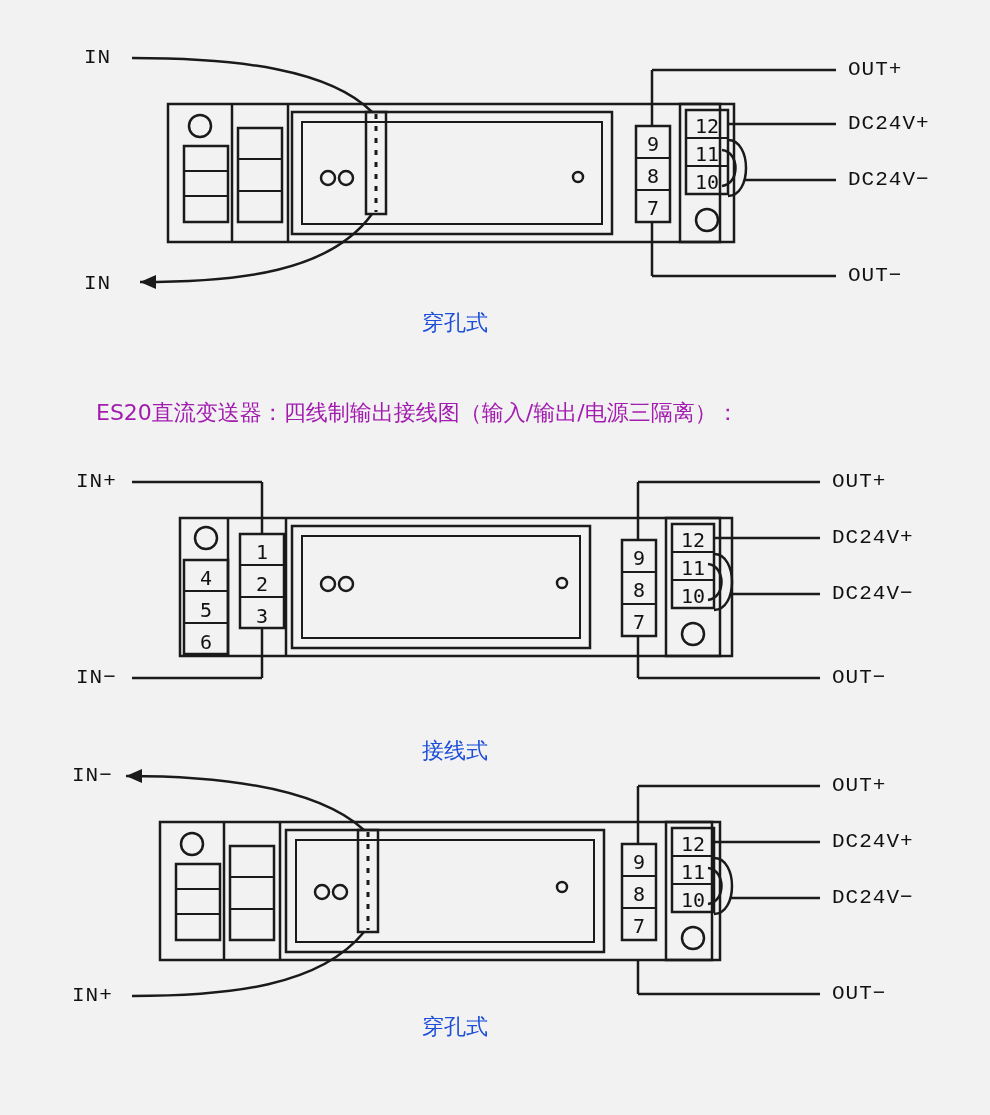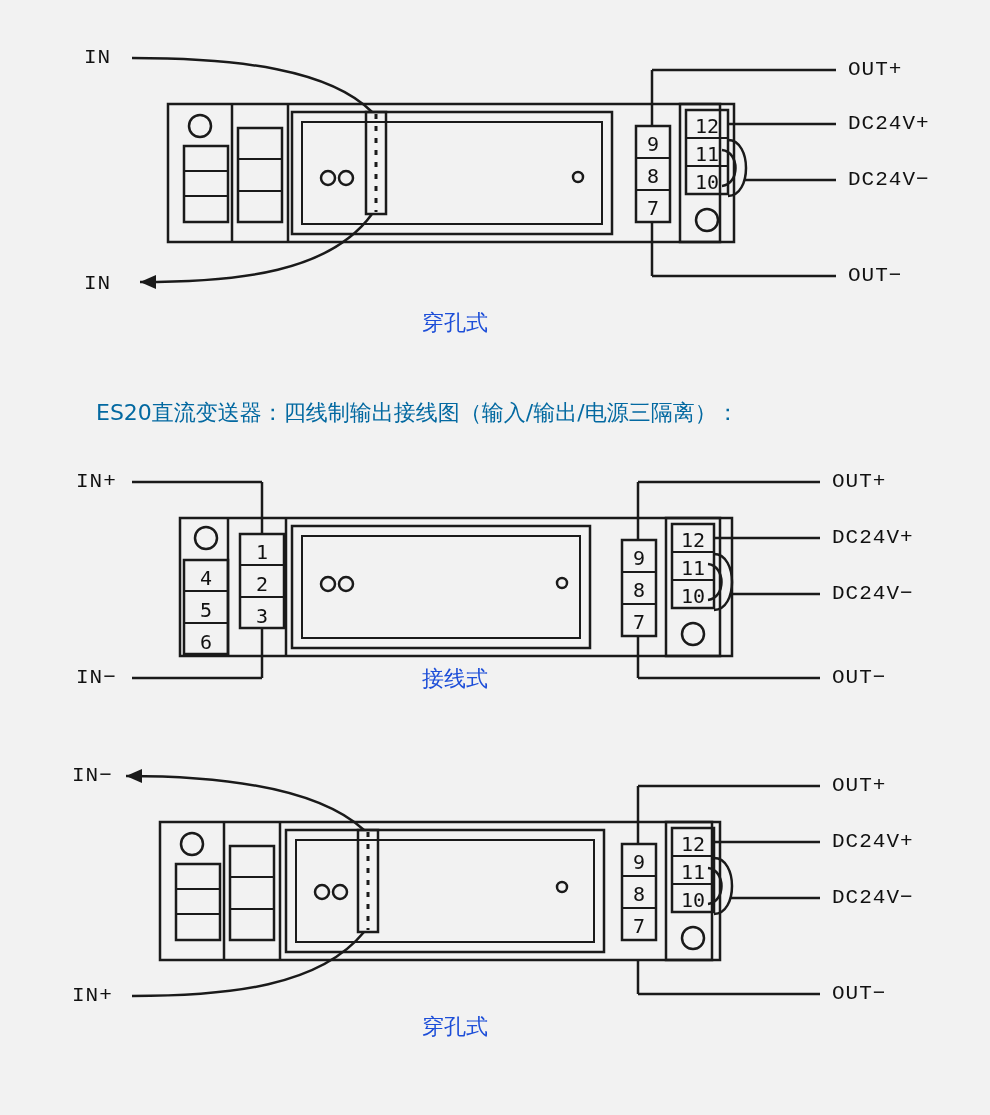--- a/index.html
+++ b/index.html
@@ -27,21 +27,21 @@
     letter-spacing: 1px;
     white-space: nowrap;
     font-family: Liberation Mono, monospace;
     color: #111;
   }
   .cn {
     position: absolute;
     font-size: 21px;
     white-space: nowrap;
     font-family: "DejaVu Sans", "Liberation Sans", sans-serif;
-    color: #0369a1;
+    color: #a21caf;
   }
   .cn-big {
     font-size: 22px;
   }
   .caption {
     position: absolute;
     font-size: 22px;
     white-space: nowrap;
     font-family: "DejaVu Sans", "Liberation Sans", sans-serif;
     color: #1d4ed8;
@@ -204,21 +204,21 @@
   <div class="termnum" style="left:240px; top:606px; width:44px;">3</div>
 
   <div class="termnum" style="left:622px; top:548px; width:34px;">9</div>
   <div class="termnum" style="left:622px; top:580px; width:34px;">8</div>
   <div class="termnum" style="left:622px; top:612px; width:34px;">7</div>
 
   <div class="termnum" style="left:672px; top:530px; width:42px;">12</div>
   <div class="termnum" style="left:672px; top:558px; width:42px;">11</div>
   <div class="termnum" style="left:672px; top:586px; width:42px;">10</div>
 
-  <div class="caption" style="left:422px; top:664px;text-align:center;">接线式</div>
+  <div class="caption" style="left:422px; top:736px;text-align:center;">接线式</div>
 
   <svg width="990" height="1115">
     <rect class="ln w2" x="160" y="822" width="552" height="138" fill="#f2f2f2"></rect>
     <line class="ln w2" x1="224" y1="822" x2="224" y2="960"></line>
     <line class="ln w2" x1="280" y1="822" x2="280" y2="960"></line>
     <rect class="ln w2" x="176" y="864" width="44" height="76" fill="#f2f2f2"></rect>
     <line class="ln w1" x1="176" y1="889" x2="220" y2="889"></line>
     <line class="ln w1" x1="176" y1="914" x2="220" y2="914"></line>
     <rect class="ln w2" x="230" y="846" width="44" height="94" fill="#f2f2f2"></rect>
     <line class="ln w1" x1="230" y1="877" x2="274" y2="877"></line>

